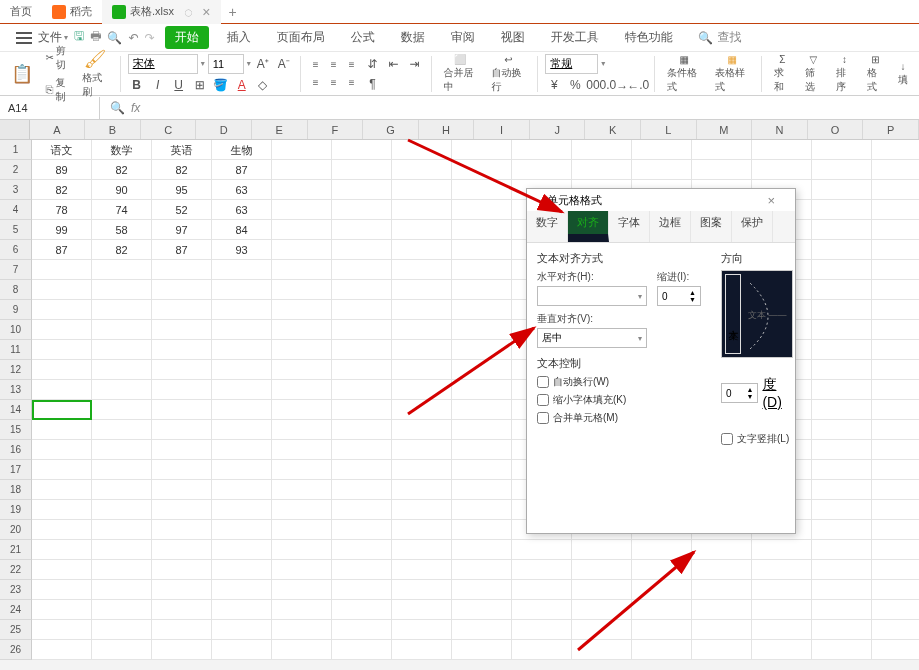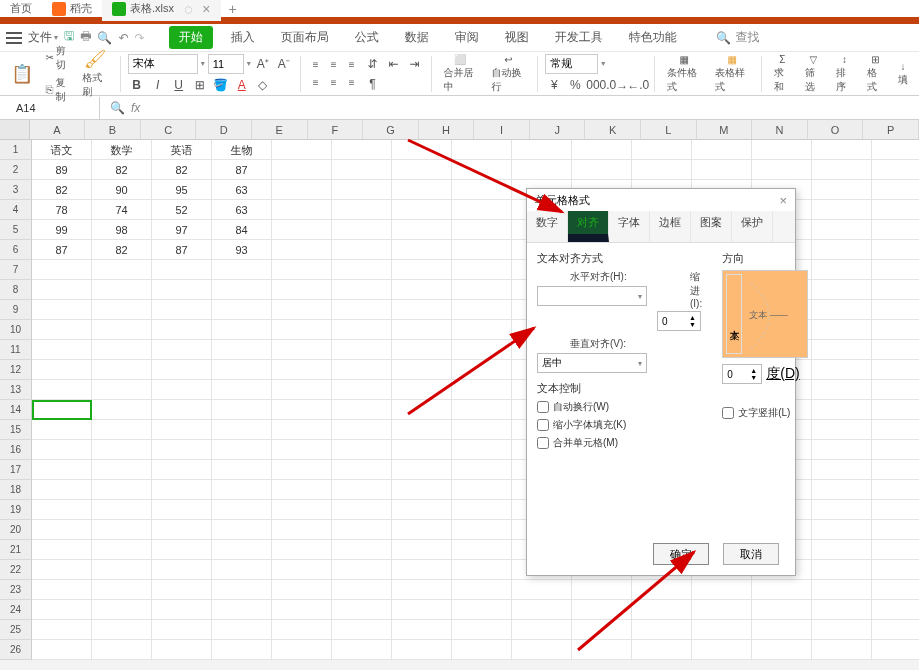--- a/index.html
+++ b/index.html
@@ -1,91 +1,91 @@
 <!DOCTYPE html>
 <html><head>
 <meta charset="utf-8">
 <style>
 * { box-sizing: border-box; margin: 0; padding: 0; }
 body { font-family: "Microsoft YaHei", Arial, sans-serif; font-size: 12px; background: #f3f3f3; overflow: hidden; width: 919px; height: 670px; position: relative; }
 
 
-.app-tabs { height: 24px; background: #fff; display: flex; align-items: center; border-bottom: 7px solid #c2410c; }
+.app-tabs { height: 24px; background: #fff; display: flex; align-items: center; border-bottom: 1px solid #c2410c; }
 .app-tab { display: flex; align-items: center; padding: 0 10px; height: 24px; font-size: 11px; color: #555; gap: 4px; position: relative; }
 .app-tab.active { background: #f5f5f5; }
 .tab-icon { width: 14px; height: 14px; display: inline-block; }
 .tab-icon.fire { background: #ff6b1a; border-radius: 2px; }
 .tab-icon.sheet { background: #1aad19; border-radius: 2px; }
 .tab-add { width: 24px; text-align: center; color: #888; cursor: pointer; font-size: 14px; }
 .tab-close { color: #999; font-size: 14px; margin-left: 6px; }
 
 
-.menu-bar { height: 28px; background: #fff; display: flex; align-items: center; padding: 0 6px; gap: 16px; font-size: 12px; border-bottom: 1px solid #e8e8e8; }
+.menu-bar { height: 28px; background: #fff; display: flex; align-items: center; padding: 0 16px; gap: 2px; font-size: 12px; border-bottom: 1px solid #e8e8e8; }
 .menu-item { padding: 3px 8px; color: #555; cursor: pointer; }
 .menu-item.start { background: #1aad19; color: #fff; border-radius: 3px; padding: 3px 10px; }
 .menu-left { display: flex; align-items: center; gap: 6px; margin-right: 8px; }
 .menu-hamburger { width: 16px; height: 12px; background: linear-gradient(#555 0 2px, transparent 2px 5px, #555 5px 7px, transparent 7px 10px, #555 10px 12px); }
 .menu-dropdown { color: #555; display: flex; align-items: center; gap: 2px; }
 .chev { font-size: 8px; color: #888; }
 .menu-tools { display: flex; align-items: center; gap: 10px; }
 .search-box { display: flex; align-items: center; gap: 4px; color: #888; margin-left: 16px; }
 
 
 .ribbon { height: 44px; background: #fff; display: flex; align-items: center; padding: 3px 6px; border-bottom: 1px solid #d0d0d0; gap: 4px; }
 .ribbon-group { display: flex; flex-direction: column; gap: 2px; }
 .ribbon-btn-col { display: flex; flex-direction: column; align-items: center; font-size: 10px; color: #555; padding: 0 5px; gap: 1px; cursor: pointer; }
 .ribbon-btn-col .ricon { font-size: 18px; }
 .ribbon-row { display: flex; align-items: center; gap: 3px; }
 .ribbon-mini { display: flex; align-items: center; gap: 2px; font-size: 10px; color: #555; padding: 1px 3px; cursor: pointer; }
-.font-name { width: 70px; height: 20px; border: 1px solid #ccc; font-size: 11px; padding: 0 4px; display: flex; align-items: center; background: #fff; }
+.font-name { width: 70px; height: 20px; border: 1px solid #ccc; font-size: 11px; padding: 0 4px; display: flex; align-items: center; background: #fff; text-decoration: underline; }
 .font-size { width: 36px; height: 20px; border: 1px solid #ccc; font-size: 11px; padding: 0 4px; display: flex; align-items: center; background: #fff; }
 .fmt-btn { width: 18px; height: 18px; display: flex; align-items: center; justify-content: center; font-size: 12px; color: #555; cursor: pointer; }
 .ribbon-sep { width: 1px; height: 36px; background: #e0e0e0; margin: 0 3px; }
 .align-grid { display: grid; grid-template-columns: repeat(3, 16px); grid-template-rows: repeat(2, 16px); gap: 2px; }
 .align-cell { width: 16px; height: 16px; display: flex; align-items: center; justify-content: center; color: #666; font-size: 10px; cursor: pointer; }
 .big-btn { display: flex; flex-direction: column; align-items: center; font-size: 10px; color: #555; padding: 0 5px; gap: 1px; cursor: pointer; }
 
 
 .formula-bar { height: 24px; background: #fff; display: flex; align-items: center; border-bottom: 1px solid #d0d0d0; }
-.name-box { width: 100px; height: 22px; border-right: 1px solid #d0d0d0; padding: 0 16px; font-size: 11px; color: #333; display: flex; align-items: center; }
+.name-box { width: 100px; height: 22px; border-right: 1px solid #d0d0d0; padding: 0 8px; font-size: 11px; color: #333; display: flex; align-items: center; }
 .fx-box { padding: 0 10px; color: #888; font-size: 12px; display: flex; align-items: center; gap: 6px; }
 .fx-input { flex: 1; height: 22px; padding: 0 6px; }
 
 
 .sheet { position: relative; background: #fff; }
 .col-headers { display: flex; height: 20px; background: #f0f0f0; border-bottom: 1px solid #ccc; }
 .corner { width: 32px; background: #e8e8e8; border-right: 1px solid #ccc; }
 .col-h { width: 60px; text-align: center; font-size: 11px; color: #555; border-right: 1px solid #d8d8d8; line-height: 20px; background: #eee; }
 .grid-body { display: flex; }
 .row-headers { display: flex; flex-direction: column; }
 .row-h { width: 32px; height: 20px; background: #eee; border-bottom: 1px solid #d8d8d8; border-right: 1px solid #ccc; text-align: center; font-size: 10px; color: #555; line-height: 20px; }
 .cells { position: relative; }
 .cell-row { display: flex; height: 20px; border-bottom: 1px solid #e4e4e4; }
 .cell { width: 60px; border-right: 1px solid #e4e4e4; text-align: center; font-size: 11px; color: #333; line-height: 20px; }
 .active-cell { position: absolute; left: 0; top: 260px; width: 60px; height: 20px; background: #fff; border: 2px solid #1aad19; }
 
 
 .dialog { position: absolute; left: 526px; top: 188px; width: 270px; background: #fff; border: 1px solid #aaa; box-shadow: 2px 2px 8px rgba(0,0,0,0.2); font-size: 11px; }
-.dlg-title { height: 22px; display: flex; align-items: center; justify-content: space-between; padding: 0 8px; background: #fff; }
+.dlg-title { height: 22px; display: flex; align-items: center; justify-content: space-between; padding: 0 20px; background: #fff; }
 .dlg-close { font-size: 13px; color: #888; cursor: pointer; }
 .dlg-tabs { display: flex; background: #f5f5f5; border-bottom: 1px solid #ddd; }
 .dlg-tab { padding: 4px 9px; font-size: 11px; color: #444; cursor: pointer; border-right: 1px solid #e6e6e6; }
 .dlg-tab.active { background: #14532d; border-bottom: 8px solid #0f172a; color: #1aad19; }
 .dlg-body { padding: 8px 10px; display: flex; gap: 20px; min-height: 290px; }
 .dlg-left { flex: 1; }
 .dlg-right { width: 80px; }
 .dlg-section-title { font-size: 11px; color: #333; margin-bottom: 4px; }
 .dlg-field { margin-bottom: 6px; }
-.dlg-label { font-size: 10px; color: #444; display: block; margin-bottom: 2px; margin-left: 33px; }
+.dlg-label { font-size: 10px; color: #444; display: block; margin-bottom: 2px; }
 .dlg-select { width: 110px; height: 20px; border: 1px solid #bbb; background: #fff; font-size: 10px; padding: 0 4px; display: flex; align-items: center; justify-content: space-between; cursor: pointer; }
 .dlg-indent-row { display: flex; gap: 10px; }
 .dlg-spin { width: 44px; height: 20px; border: 1px solid #bbb; display: flex; align-items: center; padding: 0 4px; font-size: 10px; justify-content: space-between; }
 .dlg-check { display: flex; align-items: center; gap: 4px; font-size: 10px; color: #333; margin-bottom: 4px; }
 .dlg-check input { width: 12px; height: 12px; }
-.orient-box { width: 86px; height: 88px; border: 1px solid #ccc; position: relative; margin-bottom: 6px; background: #fdba74; }
+.orient-box { width: 72px; height: 88px; border: 1px solid #ccc; position: relative; margin-bottom: 18px; background: #0f172a; }
 .orient-vert { position: absolute; left: 3px; top: 3px; width: 16px; height: 80px; border: 1px solid #ddd; font-size: 10px; writing-mode: vertical-rl; text-align: center; padding-top: 16px; }
 .orient-arc { position: absolute; left: 24px; top: 8px; width: 44px; height: 70px; }
 .orient-word { position: absolute; left: 26px; top: 38px; font-size: 9px; color: #666; }
 .dlg-footer { display: flex; justify-content: flex-end; gap: 14px; padding: 10px 16px; }
 .dlg-btn { width: 56px; height: 22px; border: 1px solid #aaa; background: #f4f4f4; font-size: 11px; cursor: pointer; }
 .dlg-btn.primary { border: 1px solid #888; }
 
 
 .arrow { position: absolute; pointer-events: none; }
 </style>
@@ -384,21 +384,21 @@
           <div class="cell"></div>
           <div class="cell"></div>
           <div class="cell"></div>
           <div class="cell"></div>
           <div class="cell"></div>
           <div class="cell"></div>
           <div class="cell"></div>
         </div>
         <div class="cell-row">
           <div class="cell">99</div>
-          <div class="cell">98</div>
+          <div class="cell">58</div>
           <div class="cell">97</div>
           <div class="cell">84</div>
           <div class="cell"></div>
           <div class="cell"></div>
           <div class="cell"></div>
           <div class="cell"></div>
           <div class="cell"></div>
           <div class="cell"></div>
           <div class="cell"></div>
           <div class="cell"></div>
@@ -836,24 +836,20 @@
             <span style="font-size:7px;line-height:7px;">▲<br>▼</span>
           </div>
         <span style="font-size:14px;text-decoration:underline;">度(D)</span>
       </div>
       <label class="dlg-check" style="margin-top:22px;">
           <input type="checkbox" style="">
           <span>文字竖排(L)</span>
         </label>
     </div>
   </div>
-  <div class="dlg-footer">
-    <button class="dlg-btn primary">确定</button>
-    <button class="dlg-btn">取消</button>
-  </div>
 </div>
 
 <svg class="arrow" style="left:0;top:0;width:919px;height:670px;">
   <defs>
       <marker id="ah" markerWidth="10" markerHeight="10" refX="8" refY="3" orient="auto">
         <path d="M0,0 L9,3 L0,6 Z" fill="#d40000"></path>
       </marker>
     </defs>
   <line x1="408" y1="140" x2="562" y2="212" stroke="#d40000" stroke-width="3" marker-end="url(#ah)"></line>
   <line x1="408" y1="414" x2="534" y2="328" stroke="#d40000" stroke-width="3" marker-end="url(#ah)"></line>

